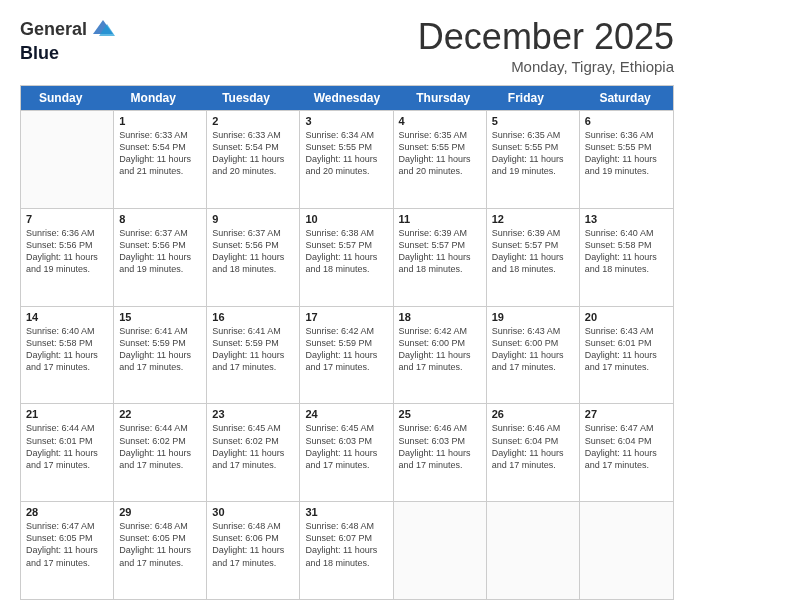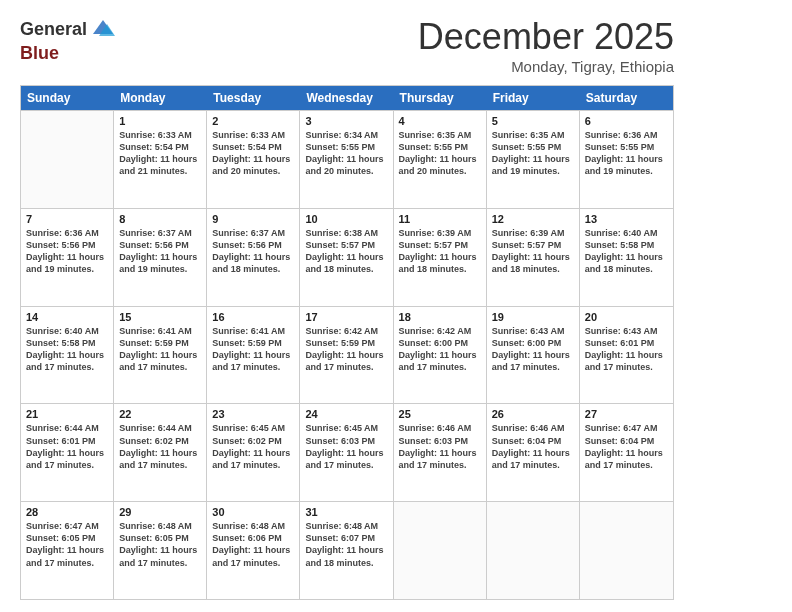--- a/index.html
+++ b/index.html
@@ -26,21 +26,21 @@
     .logo {
       display: flex;
       align-items: center;
     }
     .logo-text {
       font-size: 18px;
       font-weight: bold;
       line-height: 1.1;
     }
     .logo-general { color: #333; }
-    .logo-blue { color: #7f1d1d; }
+    .logo-blue { color: #0f172a; }
     .logo-icon {
       width: 28px;
       height: 28px;
       margin-left: 2px;
     }
     .title-block {
       text-align: right;
     }
     .month-title {
       font-size: 36px;
@@ -59,21 +59,21 @@
     }
     .cal-header {
       display: grid;
       grid-template-columns: repeat(7, 1fr);
       background: #2a6ebf;
     }
     .cal-header-cell {
       color: #fff;
       font-size: 12px;
       font-weight: bold;
-      padding: 5px 6px;
+      padding: 5px 18px;
       text-align: left;
     }
     .cal-body {
       display: flex;
       flex-direction: column;
       flex: 1;
     }
     .cal-row {
       display: grid;
       grid-template-columns: repeat(7, 1fr);
@@ -98,21 +98,20 @@
     .day-number {
       font-size: 11px;
       font-weight: bold;
       color: #222;
       margin-bottom: 2px;
     }
     .cell-info {
       font-size: 9px;
       color: #444;
       line-height: 1.35;
-      font-weight: bold;
     }
   </style>
 </head>
 <body>
 
 <div class="page">
   <div class="header">
     <div class="logo">
       <div>
         <div style="display:flex;align-items:center;">

